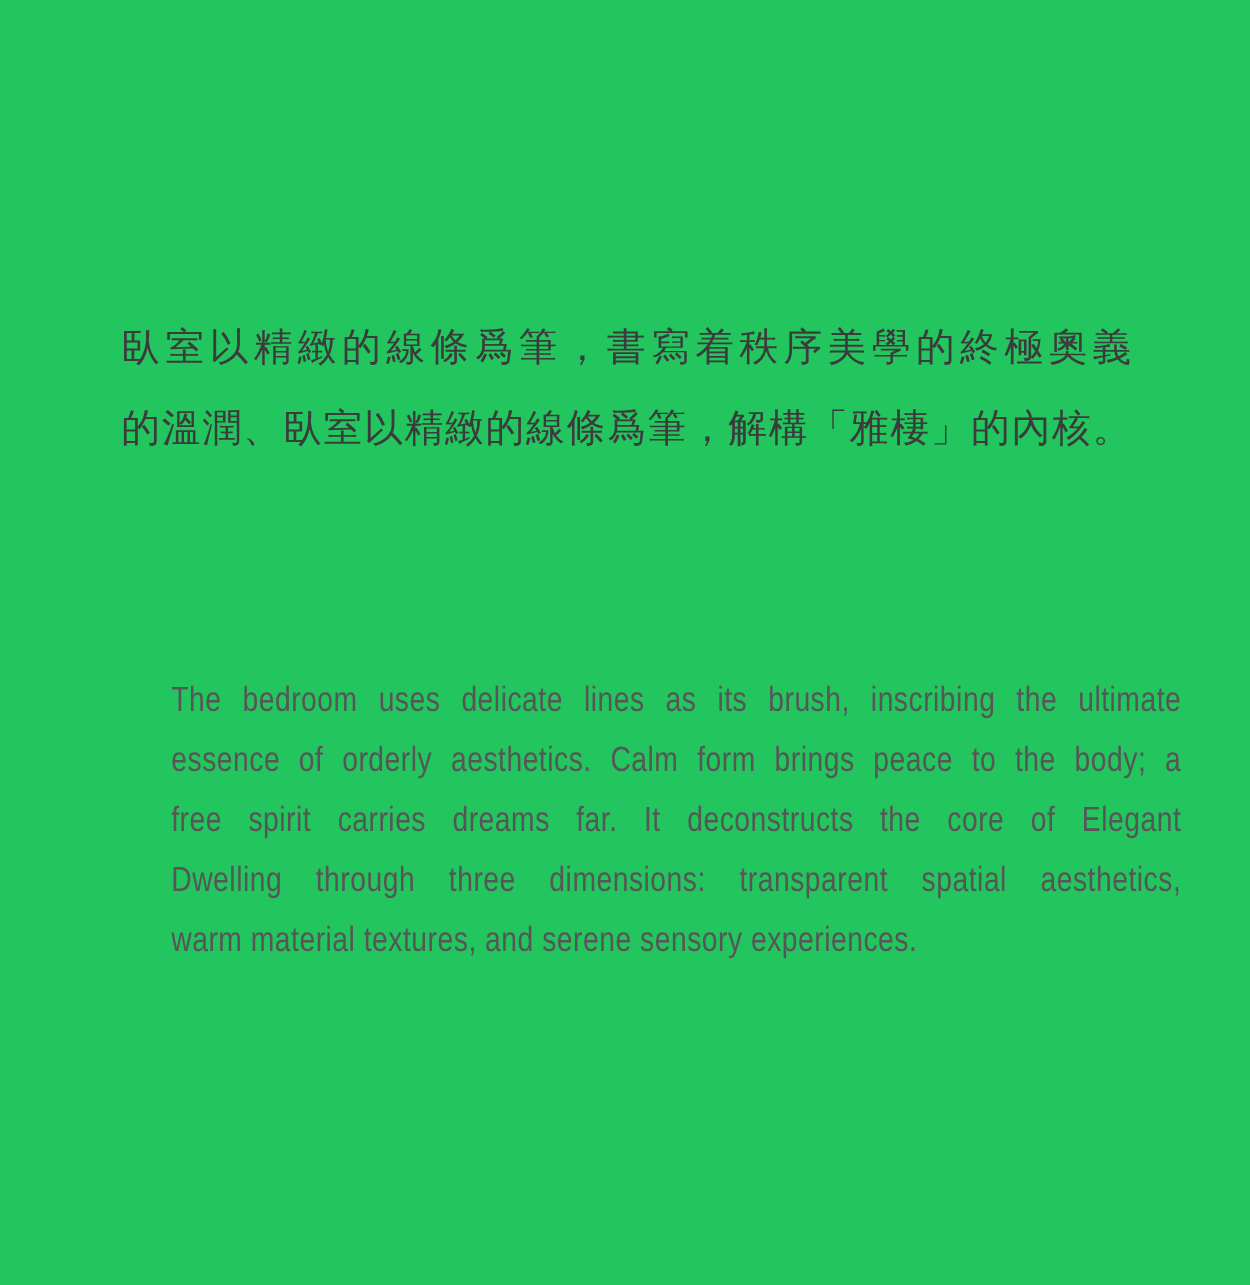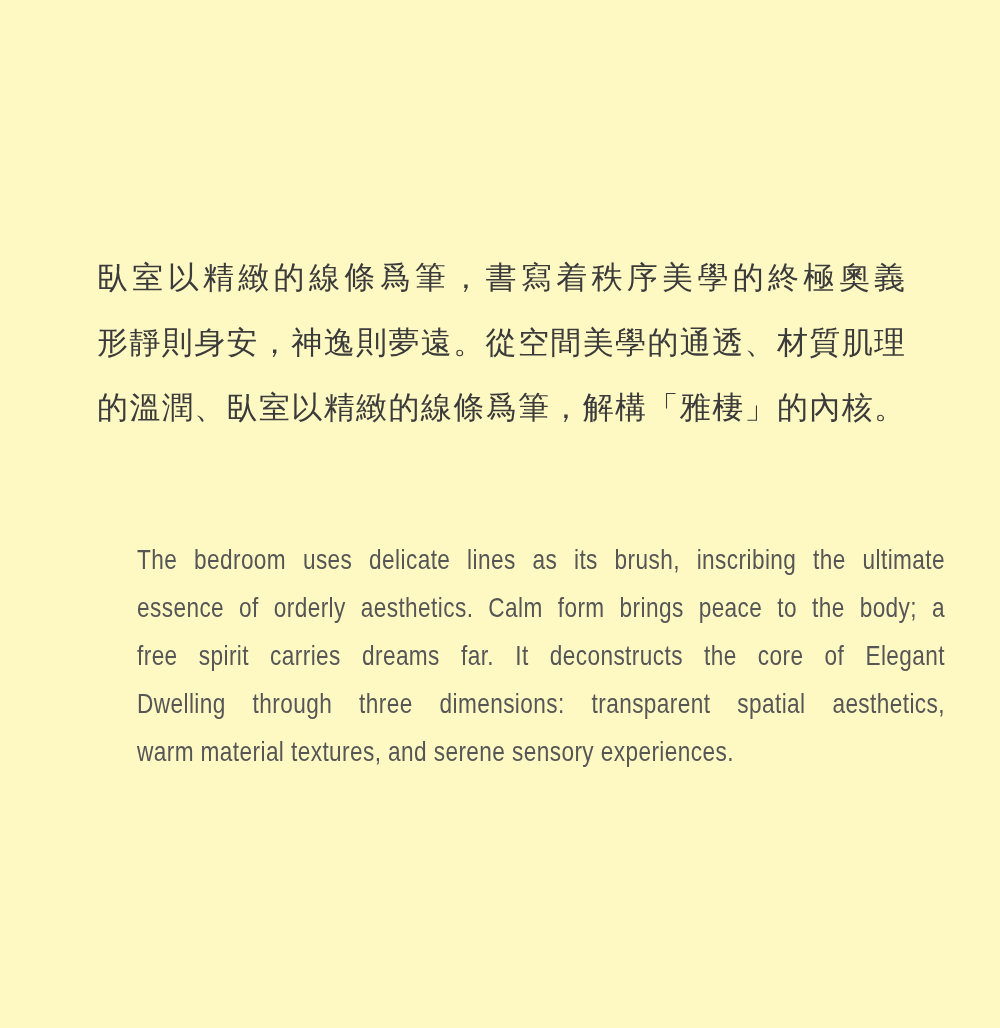--- a/index.html
+++ b/index.html
@@ -4,21 +4,21 @@
 <style>
   html, body {
     margin: 0;
     padding: 0;
     background: #ffffff;
   }
   .page {
     position: relative;
     width: 1000px;
     height: 1028px;
-    background: #fef9c3;
+    background: #22c55e;
     overflow: hidden;
     font-family: "Liberation Sans", sans-serif;
   }
 
   
   .zh {
     position: absolute;
     left: 97px;
     top: 245px;
     width: 808px;
@@ -67,21 +67,20 @@
     text-align-last: left;
   }
 </style>
 </head>
 <body>
 
 <div class="page">
 
   <div class="zh">
     <div class="line">臥室以精緻的線條爲筆，書寫着秩序美學的終極奧義</div>
-    <div class="line">形靜則身安，神逸則夢遠。從空間美學的通透、材質肌理</div>
     <div class="line">的溫潤、臥室以精緻的線條爲筆，解構「雅棲」的內核。</div>
   </div>
 
   <div class="en-wrap">
     <div class="en-inner">
       <div class="line">The bedroom uses delicate lines as its brush, inscribing the ultimate</div>
       <div class="line">essence of orderly aesthetics. Calm form brings peace to the body; a</div>
       <div class="line">free spirit carries dreams far. It deconstructs the core of Elegant</div>
       <div class="line">Dwelling through three dimensions: transparent spatial aesthetics,</div>
       <div class="line last">warm material textures, and serene sensory experiences.</div>

